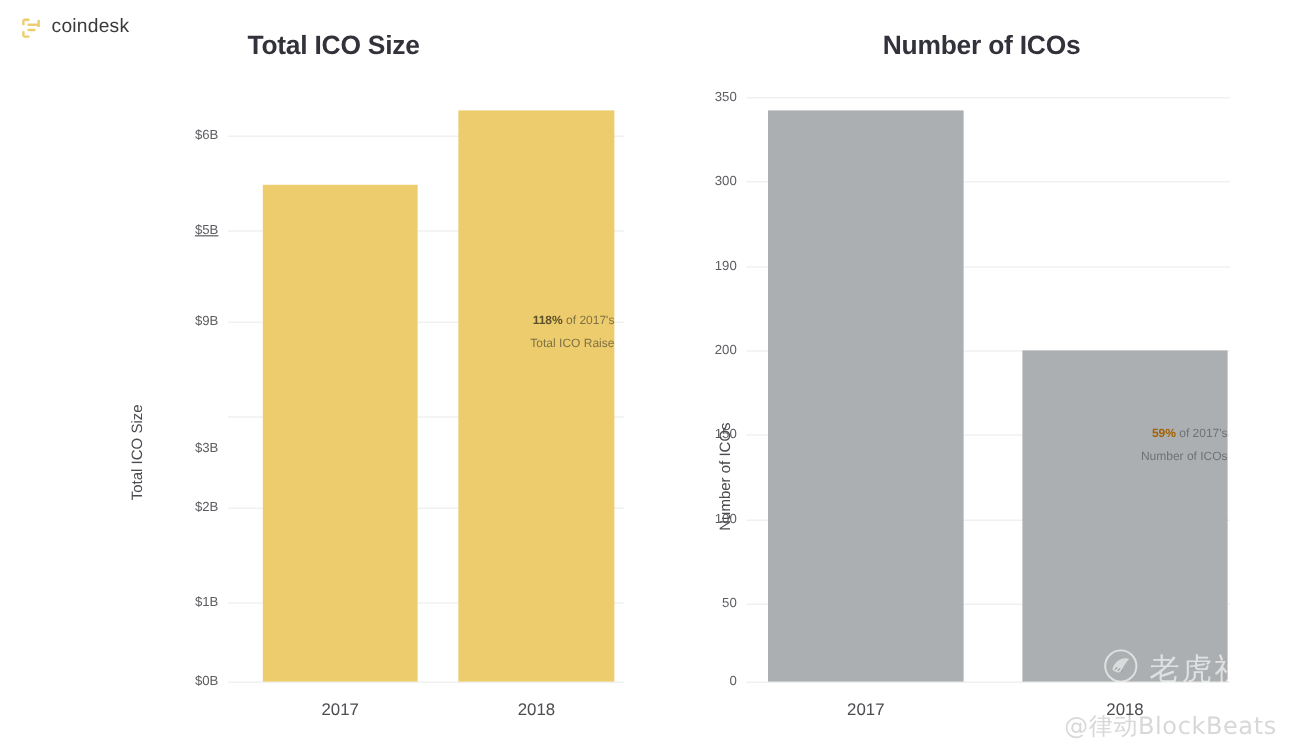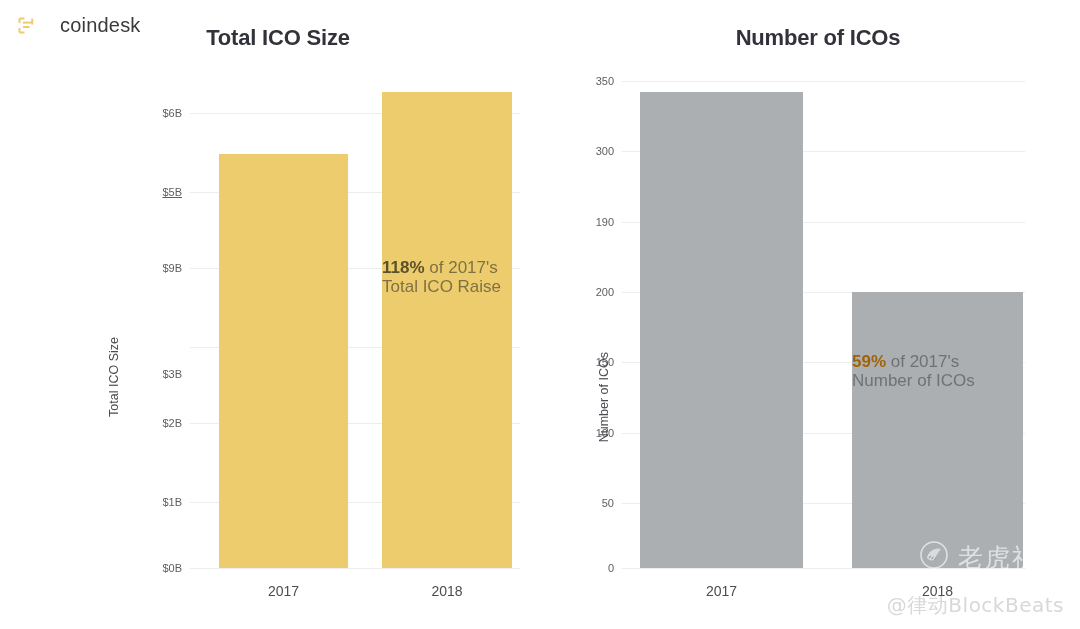--- a/index.html
+++ b/index.html
@@ -24,24 +24,23 @@
     align-items: center;
     gap: 8px;
   }
   #brand .logo-mark {
     width: 17px;
     height: 17px;
     position: relative;
     display: block;
   }
   #brand .logo-text {
-    font-size: 20px;
+    font-size: 16px;
     color: #3a3a3c;
     letter-spacing: 0.2px;
-    margin-left: 17px;
   }
 
   
   .panel {
     position: absolute;
     top: 0;
     height: 629px;
   }
   #panel-left  { left: 0px;   width: 540px; }
   #panel-right { left: 540px; width: 540px; }
@@ -100,22 +99,22 @@
   .cat-label {
     position: absolute;
     font-size: 14px;
     color: #4c4c51;
     text-align: center;
     white-space: nowrap;
   }
 
   .annotation {
     position: absolute;
-    text-align: left;
-    font-size: 17px;
+    text-align: right;
+    font-size: 10px;
     line-height: 19px;
     white-space: nowrap;
   }
   .annotation .pct {
     font-weight: bold;
   }
   #annot-left        { color: #7f7143; }
   #annot-left .pct   { color: #5c5128; }
   #annot-right       { color: #6f7274; }
   #annot-right .pct  { color: #a16207; }

